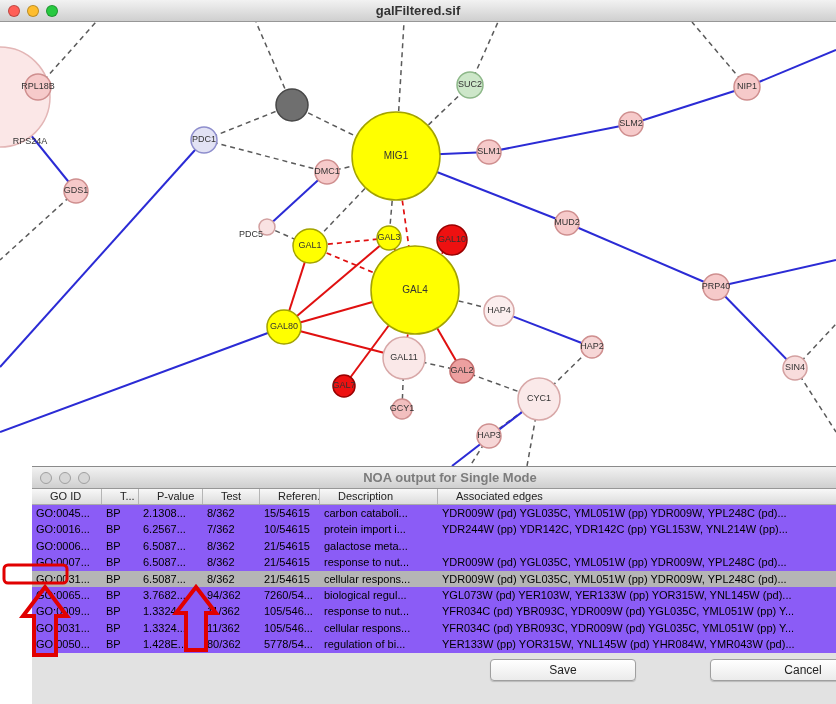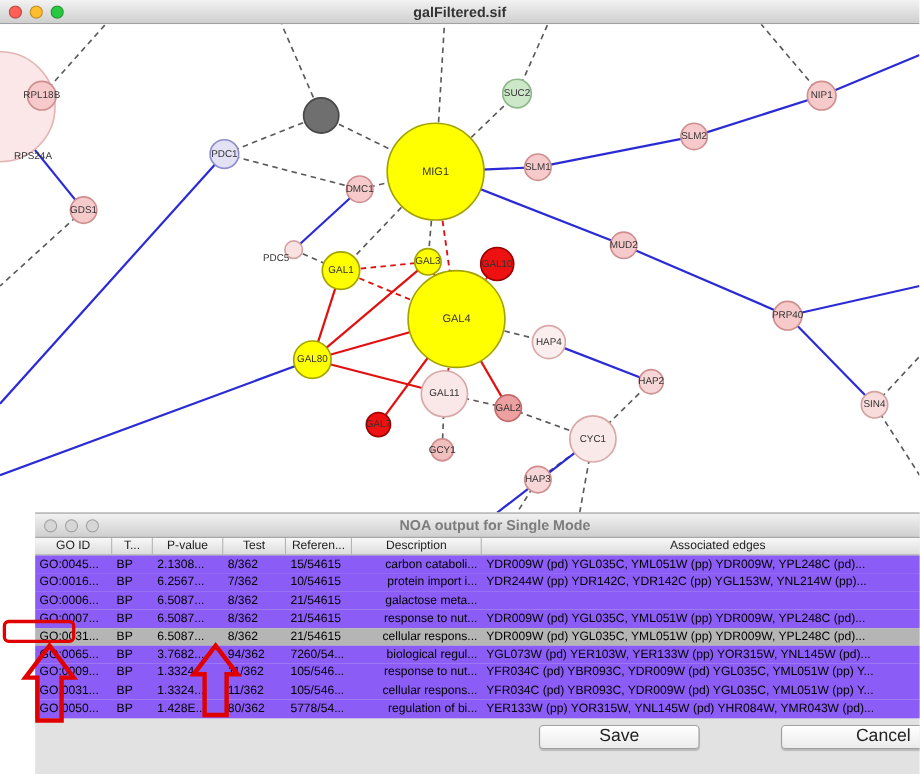--- a/index.html
+++ b/index.html
@@ -25,34 +25,34 @@
   
   .win-network { position:absolute; top:0; left:0; width:836px; height:466px; background:#fff;border-radius:14px; }
   #network-svg { position:absolute; top:22px; left:0; width:836px; height:444px; background:#ffffff; }
 
   
   .win-noa { position:absolute; top:466px; left:0; width:836px; height:238px;
              background:#e2e2e2; border-top:1px solid #8a8a8a;margin-left:32px; }
   .noa-table { position:absolute; top:22px; left:0; width:836px; }
   .thead { display:flex; height:16px; background:linear-gradient(#f8f8f8,#dcdcdc);
            border-bottom:1px solid #a9a9a9; }
-  .thead .cell { border-right:1px solid #b5b5b5; text-align:center; font-size:11px;
-                 line-height:15px; color:#222; padding:0 2px; }
+  .thead .cell { border-right:1px solid #b5b5b5; text-align:left; font-size:11px;
+                 line-height:15px; color:#222; padding:0 18px; }
   .tbody .trow { display:flex; height:16.4px; background:#8b5cf6; }
   .tbody .trow.selected { background:#b5b5b5; }
   .cell { overflow:hidden; white-space:nowrap; font-size:11px; line-height:16px; color:#000; }
   .tbody .cell { padding:0 4px; }
   .c0 { width:70px; }  .c1 { width:37px; }  .c2 { width:64px; }
-  .c3 { width:57px; }  .c4 { width:60px; }  .c5 { width:118px;text-align:right; }
+  .c3 { width:57px; }  .c4 { width:60px; }  .c5 { width:118px; }
   .c6 { flex:1; }
 
   
   .mac-btn { position:absolute; height:22px; border:1px solid #9f9f9f; border-radius:4px;
              background:linear-gradient(#ffffff,#ebebeb); font-family:"Liberation Sans",sans-serif;
-             font-size:16px; color:#222; box-shadow:0 1px 1px rgba(0,0,0,0.18); cursor:default; }
+             font-size:12px; color:#222; box-shadow:0 1px 1px rgba(0,0,0,0.18); cursor:default; }
   .mac-btn.save   { left:458px; top:192px; width:146px; }
   .mac-btn.cancel { left:678px; top:192px; width:142px;padding-left:44px; }
 
   
   #annotation-svg { position:absolute; top:0; left:0; width:836px; height:704px;
                     pointer-events:none; z-index:50; }
 </style>
 </head>
 <body>
 

